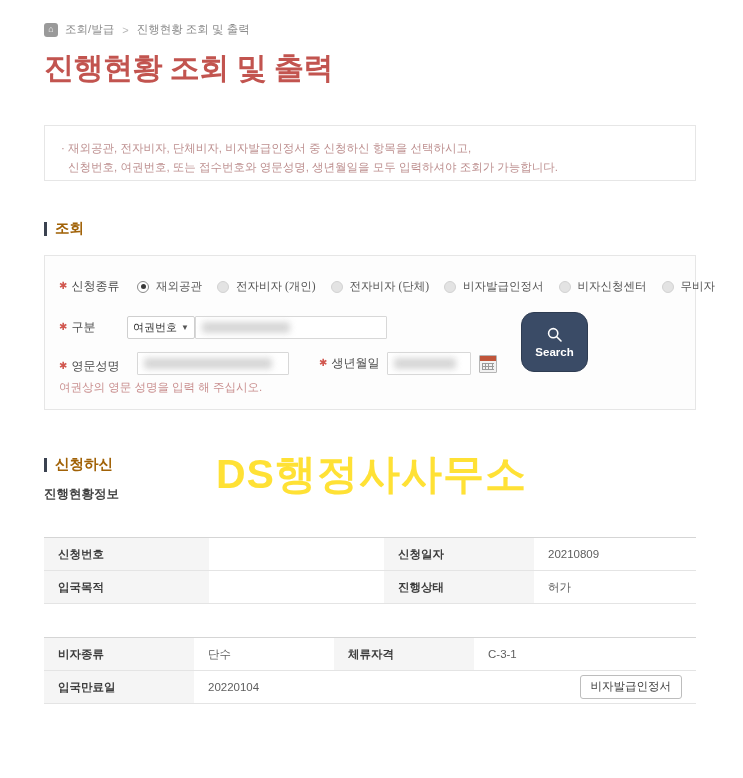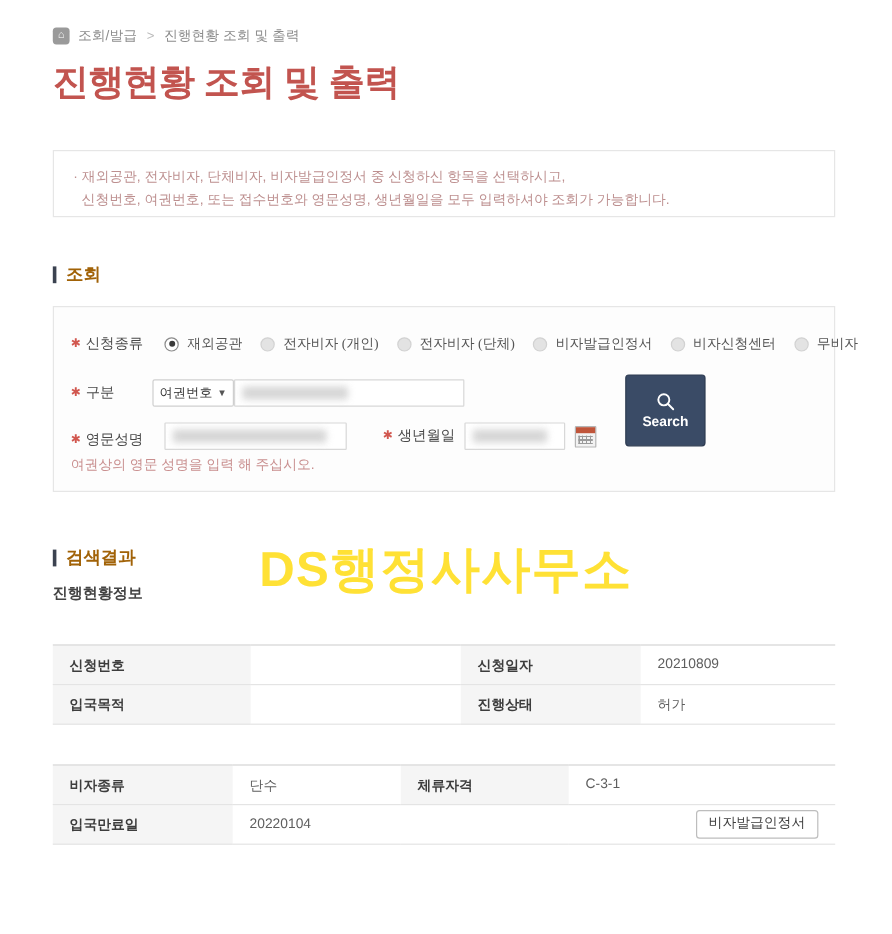--- a/index.html
+++ b/index.html
@@ -277,21 +277,21 @@
 
   
   .search-btn {
     position: absolute;
     left: 476px;
     top: 56px;
     width: 67px;
     height: 60px;
     background: #3a4b66;
     border: 1px solid #2e3c52;
-    border-radius: 3px;
+    border-radius: 13px;
     color: #ffffff;
     display: flex;
     flex-direction: column;
     align-items: center;
     justify-content: center;
     gap: 3px;
     font-size: 11.5px;
     font-weight: bold;
     cursor: pointer;
     box-sizing: border-box;
@@ -466,21 +466,21 @@
           <circle cx="7.2" cy="7.2" r="4.6"></circle>
           <line x1="10.7" y1="10.7" x2="15" y2="15" stroke-linecap="round"></line>
         </svg>
       </span>
       <span>Search</span>
     </div>
   </div>
 
   <div class="section-head" id="head-result">
     <span class="bar"></span>
-    <span>검색결과</span>
+    <span>신청하신</span>
   </div>
   <div class="result-sub">진행현황정보</div>
 
   <div class="watermark">
     <div>DS행정사사무소</div>
   </div>
 
   <table class="data-table" id="table-status">
     <tbody>
         <tr>

